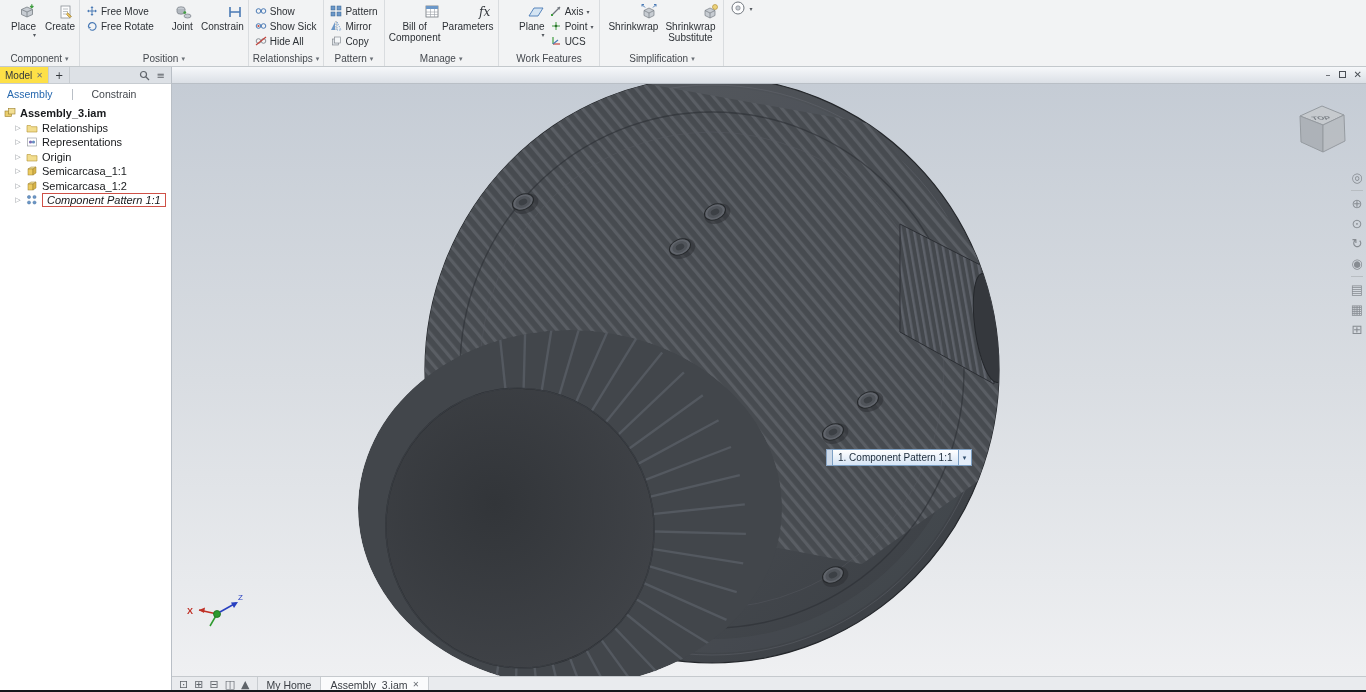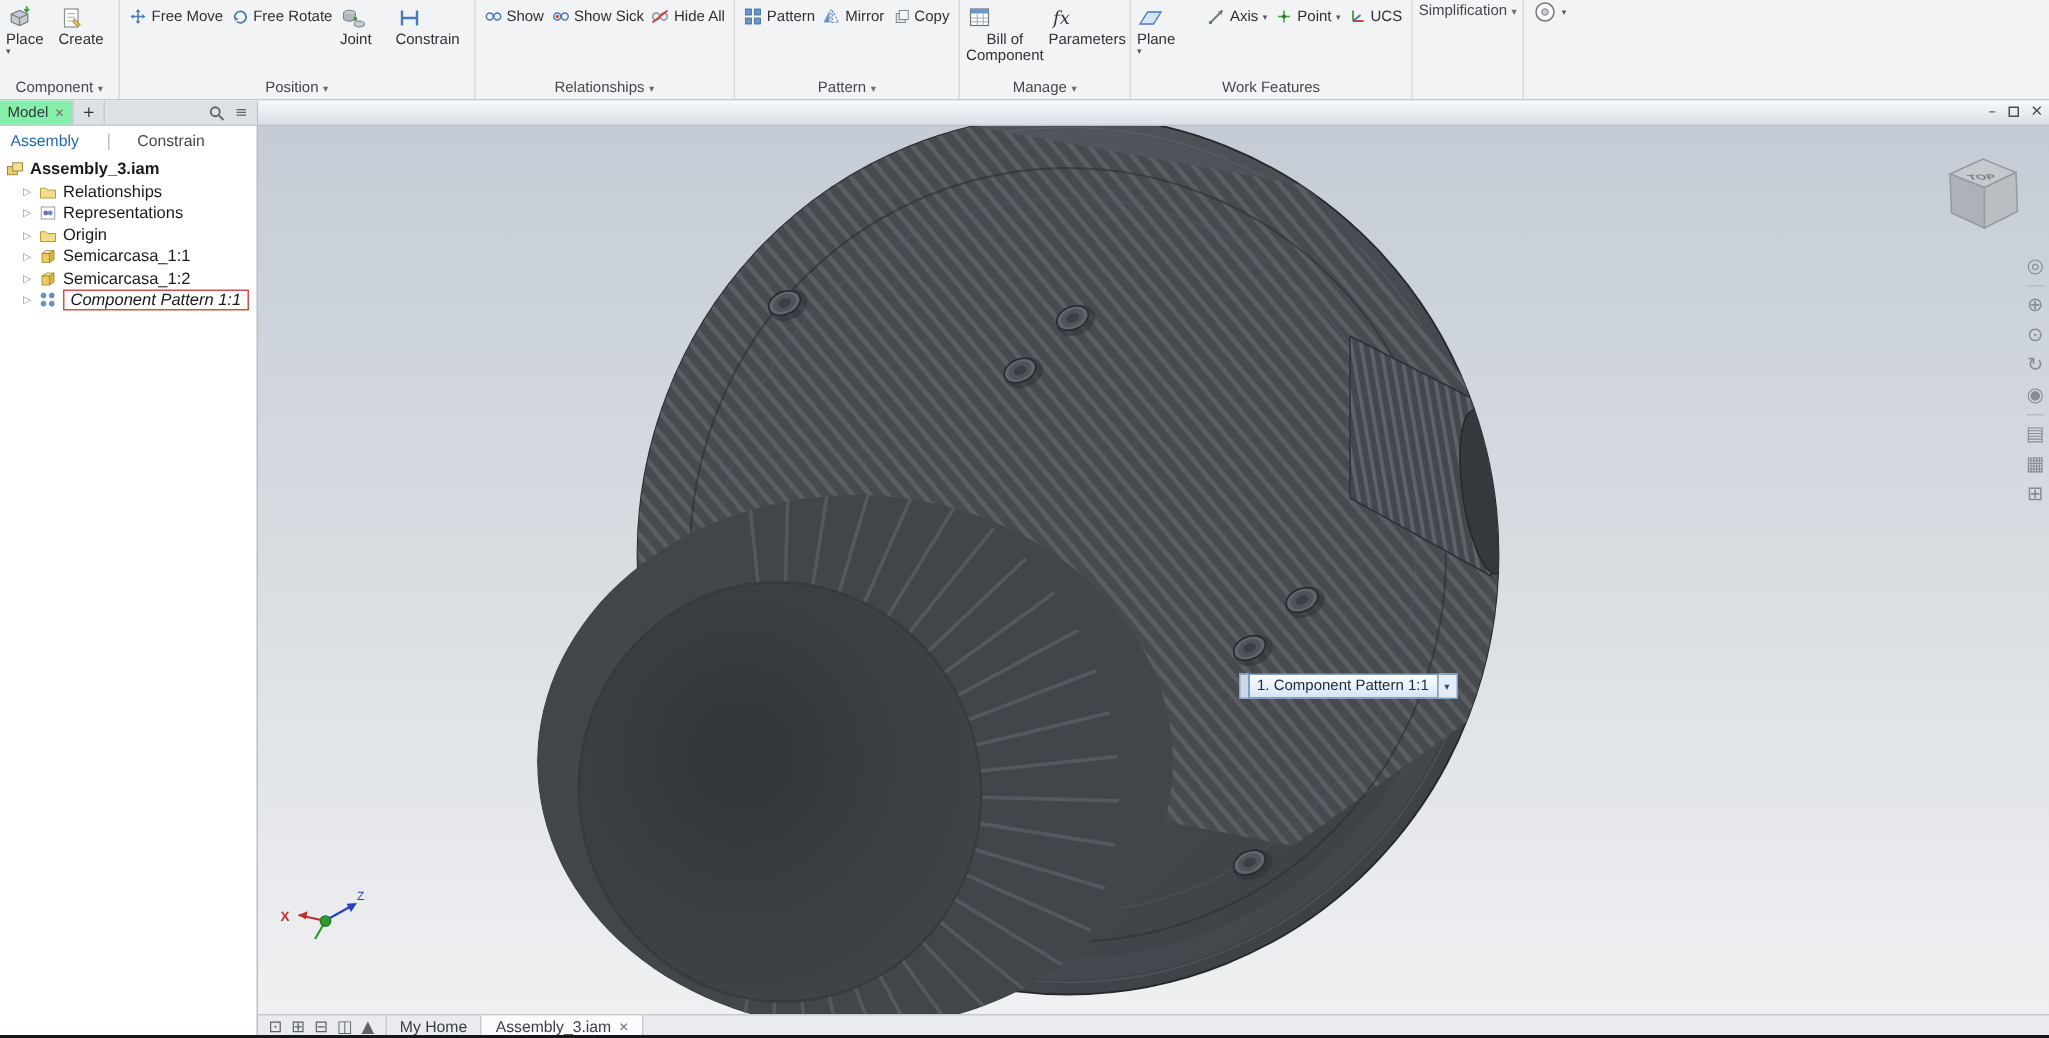--- a/index.html
+++ b/index.html
@@ -7,40 +7,40 @@
   body { font-family:"Liberation Sans","DejaVu Sans",sans-serif; background:#f2f3f4; position:relative; font-size:10px; color:#2d3136; }
   .glyph { font-family:"DejaVu Sans",sans-serif; }
 
   
   .ribbon { position:absolute; top:0; left:0; right:0; height:67px; background:#f2f3f4; border-bottom:1px solid #c3c8cc; display:flex; align-items:stretch; overflow:hidden; }
   .rgroup { display:flex; flex-direction:column; border-right:1px solid #d9dcdf; }
   .rgroup.noline { border-right:none; }
   .ritems { flex:1; display:flex; align-items:flex-start; padding:1px 4px 0; gap:3px; }
   .rcaption { height:15px; display:flex; align-items:center; justify-content:center; gap:3px; font-size:10px; color:#44484e; white-space:nowrap; padding:0 4px; }
   .cap-arrow { font-size:7px; color:#6a6f75; }
-  .big-btn { display:flex; flex-direction:column; align-items:flex-start; text-align:center; font-size:10px; line-height:11px; color:#2d3136; padding-top:2px; border-radius:2px; cursor:default; }
+  .big-btn { display:flex; flex-direction:column; align-items:flex-end; text-align:center; font-size:10px; line-height:11px; color:#2d3136; padding-top:2px; border-radius:2px; cursor:default; }
   .big-btn .blabel { text-align:center; }
   .mini-arrow { font-size:6px; color:#54585e; line-height:6px; }
-  .stack { display:flex; flex-direction:row; gap:1px; padding-top:3px; }
+  .stack { display:flex; flex-direction:column; gap:1px; padding-top:3px; }
   .small-btn { display:flex; align-items:center; gap:3px; font-size:10px; color:#2d3136; height:14px; padding:0 2px; white-space:nowrap; }
   .dd-inline { font-size:6px; color:#54585e; }
   .w-place{width:32px}.w-create{width:36px}.w-joint{width:34px}.w-constrain{width:48px}
   .w-bom{width:52px}.w-param{width:50px}.w-derived{width:66px}.w-plane{width:42px}
   .w-shrink{width:54px}.w-shrinksub{width:58px}
   .icon18{width:18px;height:18px;flex:none}.icon12{width:12px;height:12px;flex:none}.icon16{width:16px;height:16px;flex:none}
 
   
   .doc-titlebar { position:absolute; top:67px; left:172px; right:0; height:17px; background:linear-gradient(#f6f8fa,#dbe0e6); border-bottom:1px solid #b9bfc6; }
   .win-controls { position:absolute; right:4px; top:2px; display:flex; gap:8px; align-items:center; color:#4a4f55; font-size:10px; }
   .restore-box { width:7px; height:7px; border:1px solid #4a4f55; display:inline-block; }
 
   
   .browser { position:absolute; top:67px; left:0; width:172px; bottom:0; background:#fff; border-right:1px solid #b9bfc6; display:flex; flex-direction:column; }
   .browser-tabbar { height:17px; background:#dde1e6; display:flex; align-items:center; border-bottom:1px solid #c7ccd1; flex:none; }
-  .btab { height:100%; display:flex; align-items:center; gap:4px; padding:0 5px; font-size:10px; color:#33373c; background:#86efac; border-right:1px solid #c7ccd1; }
+  .btab { height:100%; display:flex; align-items:center; gap:4px; padding:0 5px; font-size:10px; color:#33373c; background:#fde047; border-right:1px solid #c7ccd1; }
   .btab .x { font-size:8px; color:#6a6f75; }
   .btab.plus { background:transparent; padding:0 6px; border-right:1px solid #c7ccd1; }
   .tabbar-icons { margin-left:auto; display:flex; gap:7px; padding-right:6px; align-items:center; color:#5f646a; }
   .subtabs { display:flex; align-items:center; gap:19px; padding:4px 7px 3px; font-size:10.5px; flex:none; }
   .subtab-assembly { color:#2567ae; }
   .subtab-sep { width:1px; height:11px; background:#b9bfc6; }
   .subtab-modeling { color:#44484e; }
   .tree { font-size:11px; color:#17191c; padding-top:3px; }
   .trow { display:flex; align-items:center; gap:4px; height:14.5px; padding-left:14px; white-space:nowrap; }
   .trow.root { padding-left:4px; font-weight:bold; }
@@ -271,20 +271,39 @@
           <span>UCS</span>
         </div>
       </div>
     </div>
     <div class="rcaption">
       <span>Work Features</span>
     </div>
   </div>
 
   <div class="rgroup">
+    <div class="ritems">
+      <div class="big-btn w-shrink">
+        <svg class="icon18" viewBox="0 0 18 18">
+            <path d="M4 7.5 l5 -2.5 5 2.5 v5 l-5 2.5 -5 -2.5z" fill="#c7ccd2" stroke="#777d84" stroke-width="0.7"></path>
+            <path d="M4 7.5 l5 2.5 5 -2.5 M9 10 V15" stroke="#777d84" stroke-width="0.7" fill="none"></path>
+            <path d="M2 1.5 l3 3 m-3 -1 v-2 h2" stroke="#4a7ab5" stroke-width="1" fill="none"></path>
+            <path d="M16 1.5 l-3 3 m1 -3 h2 v2" stroke="#4a7ab5" stroke-width="1" fill="none"></path>
+          </svg>
+        <span class="blabel">Shrinkwrap</span>
+      </div>
+      <div class="big-btn w-shrinksub">
+        <svg class="icon18" viewBox="0 0 18 18">
+            <path d="M4 7.5 l5 -2.5 5 2.5 v5 l-5 2.5 -5 -2.5z" fill="#c7ccd2" stroke="#777d84" stroke-width="0.7"></path>
+            <path d="M4 7.5 l5 2.5 5 -2.5 M9 10 V15" stroke="#777d84" stroke-width="0.7" fill="none"></path>
+            <circle cx="14" cy="4" r="2.5" fill="#ecd27a" stroke="#a8862a" stroke-width="0.6"></circle>
+          </svg>
+        <span class="blabel">Shrinkwrap Substitute</span>
+      </div>
+    </div>
     <div class="rcaption">
       <span>Simplification</span>
         <span class="cap-arrow glyph">▾</span>
     </div>
   </div>
 
   <div class="rgroup noline">
     <div class="ritems">
       <div class="small-btn">
         <svg class="icon16" viewBox="0 0 16 16">

